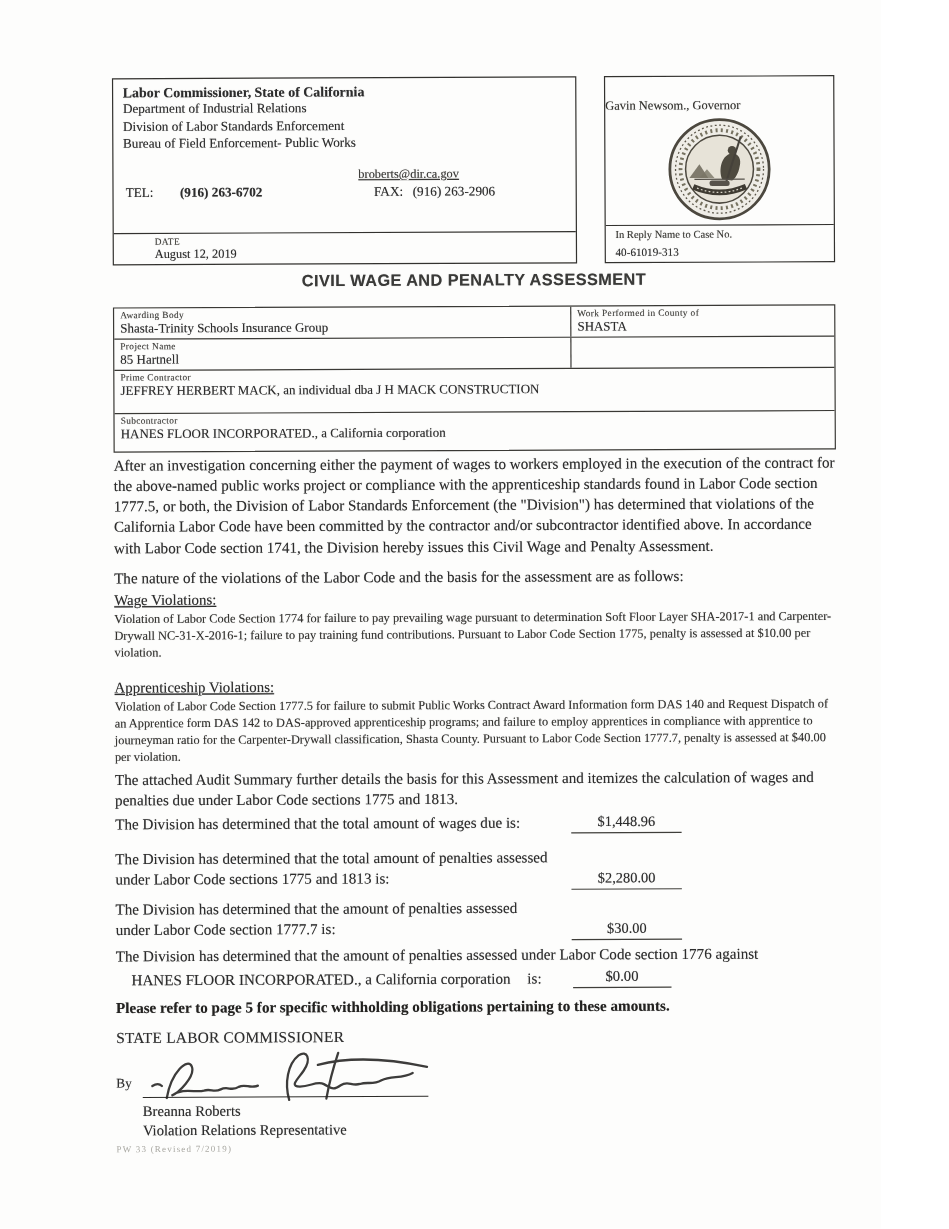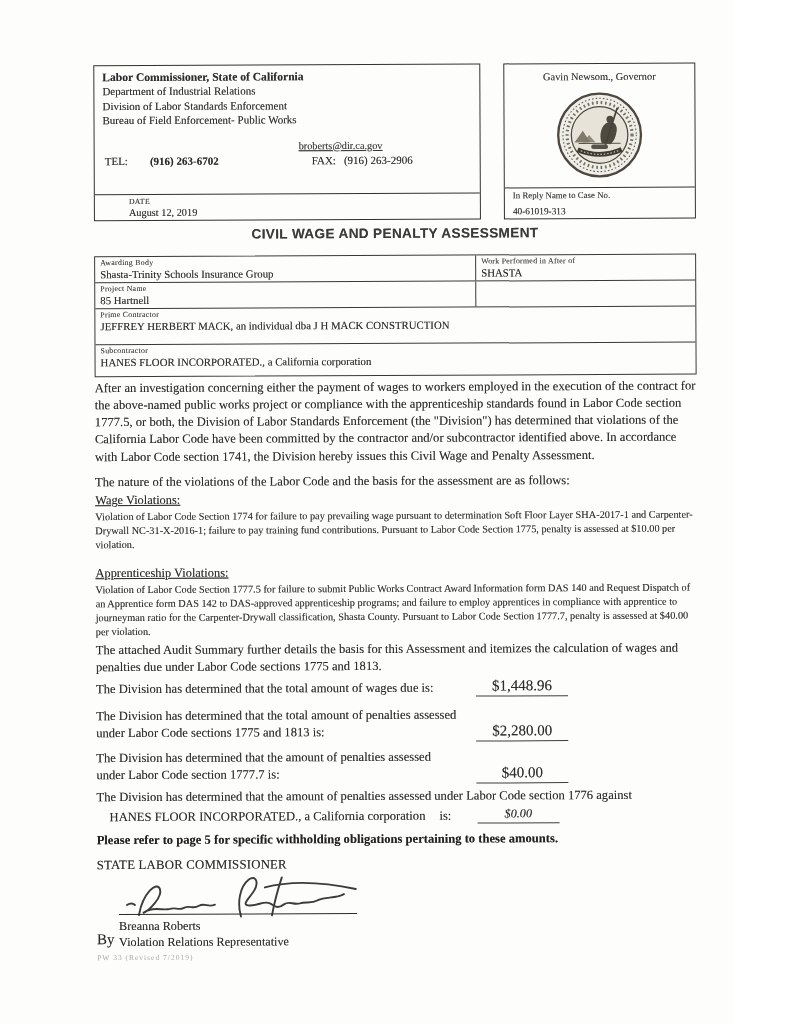--- a/index.html
+++ b/index.html
@@ -19,21 +19,21 @@
   .lh-line{font-size:11px;line-height:1.32;}
   .lh-email{margin:13px 0 0 196px;font-size:10.3px;text-decoration:underline;color:#3a3936;}
   .lh-phones{display:flex;font-size:11px;margin-top:3px;}
   .lh-tel-label{margin-left:2px;}
   .lh-tel{margin-left:22px;font-weight:bold;}
   .lh-fax{margin-left:93px;}
   .hdr-date-row{border-top:1.8px solid #33322f;padding:2px 0 2px 34px;}
   .tiny-label{font-size:7.8px;color:#44433f;letter-spacing:.3px;}
   .hdr-date-val{font-size:10.3px;margin-top:1px;}
   .hdr-right{width:192px;height:100%;margin-left:23px;border:1.7px solid #33322f;box-sizing:border-box;display:flex;flex-direction:column;}
-  .governor{font-size:10.4px;text-align:center;padding-top:7px;color:#35342f;}
+  .governor{font-size:10.4px;padding-top:7px;color:#35342f;margin-top:12px;}
   .seal-wrap{flex:1;display:flex;align-items:center;justify-content:center;}
   .reply-row{border-top:1.8px solid #33322f;padding:2px 0 2px 8px;}
   .reply-label{font-size:8.8px;color:#3b3a35;}
   .reply-case{font-size:9.3px;margin-top:6px;}
 
   
   .title{top:226px;text-align:center;font-family:"Liberation Sans", sans-serif;font-weight:bold;font-size:13.6px;letter-spacing:.35px;color:#3a3a38;}
 
   
   .itable{top:255px;border:1.6px solid #3a3935;box-sizing:border-box;font-size:10.8px;}
@@ -55,36 +55,36 @@
   .wage-head{top:492px;}
   .vio-text{font-size:10.3px;line-height:1.36;color:#343330;}
   .wage-text{top:509px;}
   .appr-head{top:565px;}
   .appr-text{top:582px;}
   .audit{top:641px;}
 
   
   .amt-row{display:flex;align-items:flex-end;}
   .amt-text{width:380px;font-size:12.6px;line-height:1.38;}
-  .amt-box{width:92px;margin-left:0px;text-align:center;font-size:15px;border-bottom:1.7px solid #3f3e3a;padding-bottom:1px;}
+  .amt-box{width:92px;margin-left:0px;text-align:center;font-size:12px;border-bottom:1.7px solid #3f3e3a;padding-bottom:1px;}
   .amt1{top:678px;}
   .amt2{top:707px;}
   .amt3{top:749px;}
   .amt4{top:789px;font-size:12.6px;}
   .amt4-l2{display:flex;align-items:flex-end;margin-top:3px;}
   .amt4-name{margin-left:13px;}
   .amt4-is{margin-left:14px;}
-  .amt4-box{width:82px;margin-left:26px;text-align:center;font-size:12.2px;border-bottom:1.7px solid #3f3e3a;padding-bottom:1px;font-style:italic;}
+  .amt4-box{width:82px;margin-left:26px;text-align:center;font-size:12.2px;border-bottom:1.7px solid #3f3e3a;padding-bottom:1px;}
 
   .withhold{top:832px;font-weight:bold;font-size:12.6px;color:#232220;}
   .slc{top:857px;font-size:12.8px;letter-spacing:.2px;}
 
   
   .sig{top:882px;height:60px;}
-  .by-line{position:absolute;top:14px;left:0;font-size:15px;margin-top:34px;}
+  .by-line{position:absolute;top:14px;left:0;font-size:11px;}
   .sig-rule{position:absolute;top:31px;left:22px;width:238px;border-bottom:1.6px solid #2c2b28;}
   .sig-svg{position:absolute;top:-8px;left:26px;}
   .sig-name{position:absolute;top:36px;left:22px;font-size:12.2px;}
   .sig-title{position:absolute;top:52px;left:22px;font-size:12.2px;}
   .form-no{top:952px;font-size:7.5px;color:#a9a8a2;letter-spacing:1px;}
 </style>
 </head>
 <body>
 
 <div class="page">
@@ -139,21 +139,21 @@
 
     <div class="blk title soft">CIVIL WAGE AND PENALTY ASSESSMENT</div>
 
     <div class="blk itable">
       <div class="irow">
         <div class="icell icell-l">
           <div class="tiny-label soft">Awarding Body</div>
           <div class="ival soft">Shasta-Trinity Schools Insurance Group</div>
         </div>
         <div class="icell icell-r">
-          <div class="tiny-label soft">Work Performed in After of</div>
+          <div class="tiny-label soft">Work Performed in County of</div>
           <div class="ival soft">SHASTA</div>
         </div>
       </div>
       <div class="irow">
         <div class="icell icell-l">
           <div class="tiny-label soft">Project Name</div>
           <div class="ival soft">85 Hartnell</div>
         </div>
       </div>
       <div class="irow row-tall">
@@ -187,21 +187,21 @@
         <div>The Division has determined that the total amount of penalties assessed</div>
         <div>under Labor Code sections 1775 and 1813 is:</div>
       </div>
       <div class="amt-box soft">$2,280.00</div>
     </div>
     <div class="blk amt-row amt3">
       <div class="amt-text soft">
         <div>The Division has determined that the amount of penalties assessed</div>
         <div>under Labor Code section 1777.7 is:</div>
       </div>
-      <div class="amt-box soft">$40.00</div>
+      <div class="amt-box soft">$30.00</div>
     </div>
     <div class="blk amt4">
       <div class="soft">The Division has determined that the amount of penalties assessed under Labor Code section 1776 against</div>
       <div class="amt4-l2">
         <span class="amt4-name soft">HANES FLOOR INCORPORATED., a California corporation</span>
         <span class="amt4-is soft">is:</span>
         <span class="amt4-box soft">$0.00</span>
       </div>
     </div>
 

